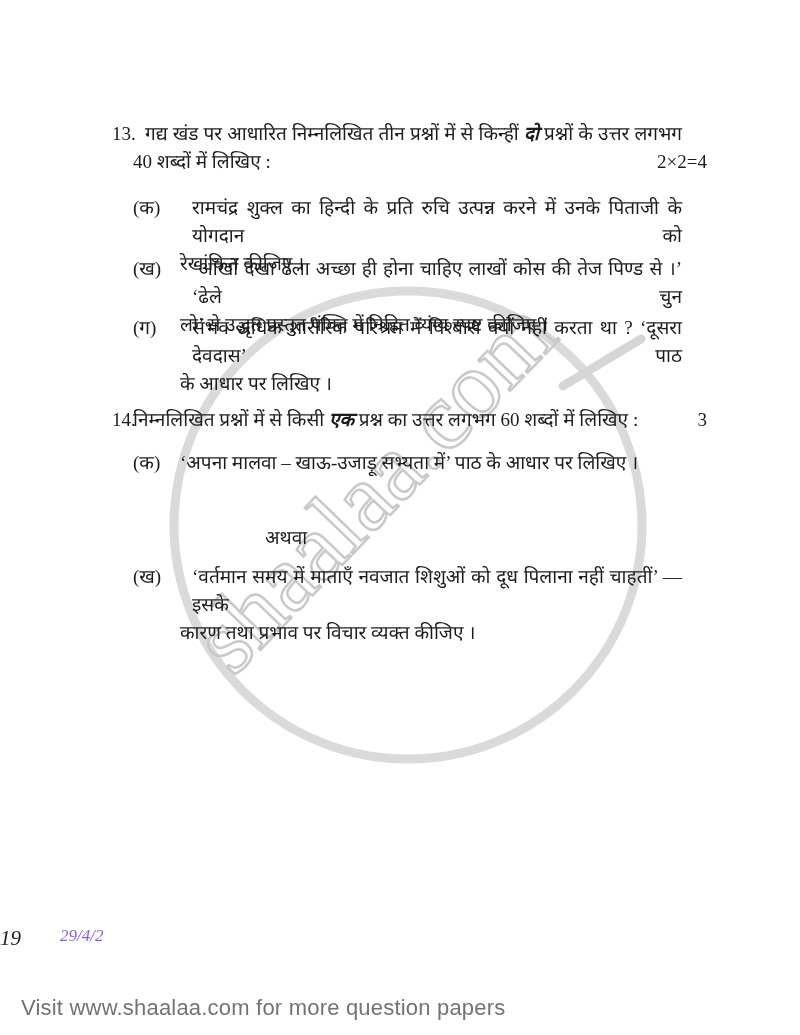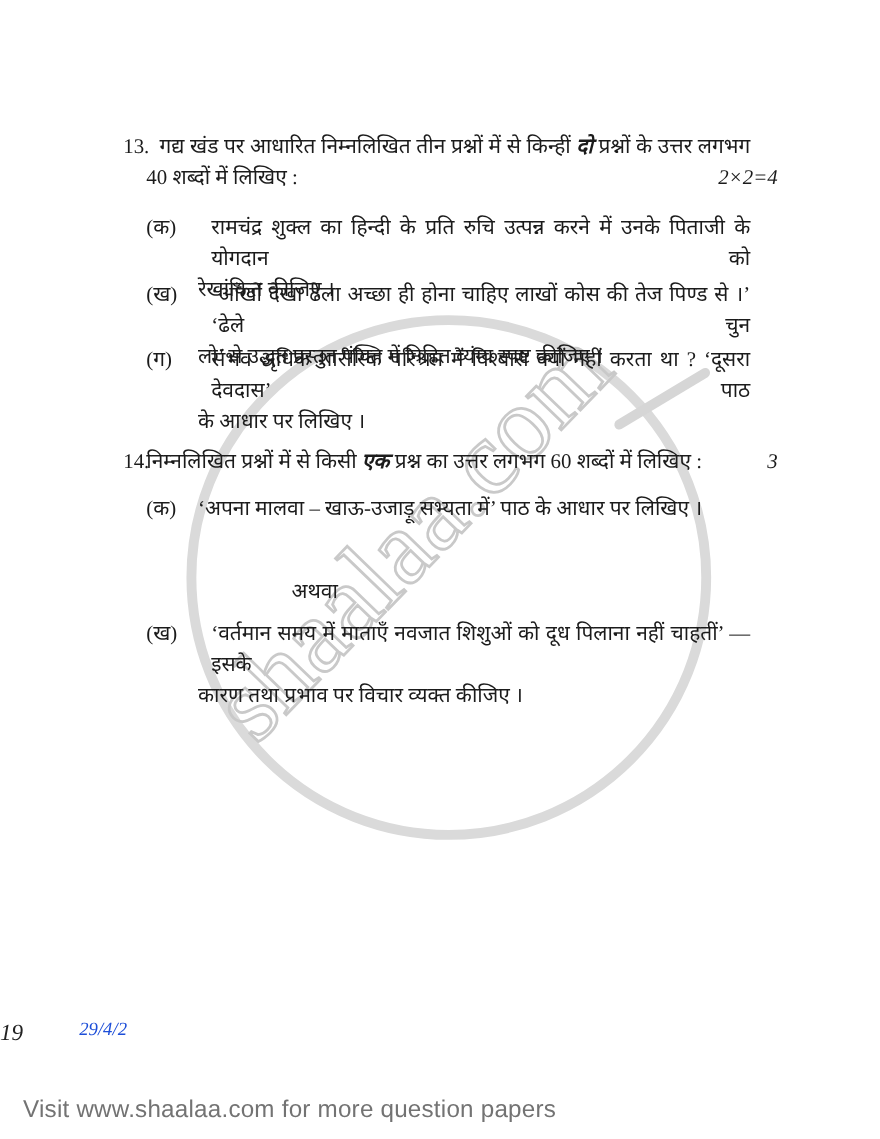--- a/index.html
+++ b/index.html
@@ -15,27 +15,27 @@
   .content { position:absolute; left:0; top:0; width:800px; height:1035px; z-index:1; }
 
   .qblock { position:absolute; left:133px; width:549px; font-size:19px; line-height:28px; }
   .qnum   { position:absolute; left:-45px; top:0; font-weight:normal;margin-left:24px; }
   .part   { position:absolute; left:180px; width:502px; font-size:19px; line-height:28px; }
   .plabel { position:absolute; left:-47px; top:0; }
 
   .line-j { text-align:justify; text-align-last:justify;margin-left:12px; }
   .line-rel { position:relative; }
   .emph { font-weight:bold; font-style:italic; }
-  .marks { position:absolute; right:-25px; top:0; font-style:italic; }
+  .marks { position:absolute; right:-25px; top:0; }
 
   .or-label { position:absolute; left:265px; top:524px; font-size:19px; font-weight:normal; }
 
   .footer-code {
     position:absolute; left:60px; top:926px;
-    font-size:17px; font-style:italic; color:#1d4ed8;margin-left:12px;
+    font-size:17px; font-style:italic; color:#8b5cf6;
   }
   .footer-page {
     position:absolute; left:0; top:926px; width:800px; 
     font-size:21px; font-style:italic; color:#222;
   }
   .bottom-note {
     position:absolute; left:21px; top:995px;
     font-family:"Liberation Sans","DejaVu Sans",sans-serif;
     font-size:22px; color:#737373; letter-spacing:0.2px;
   }

